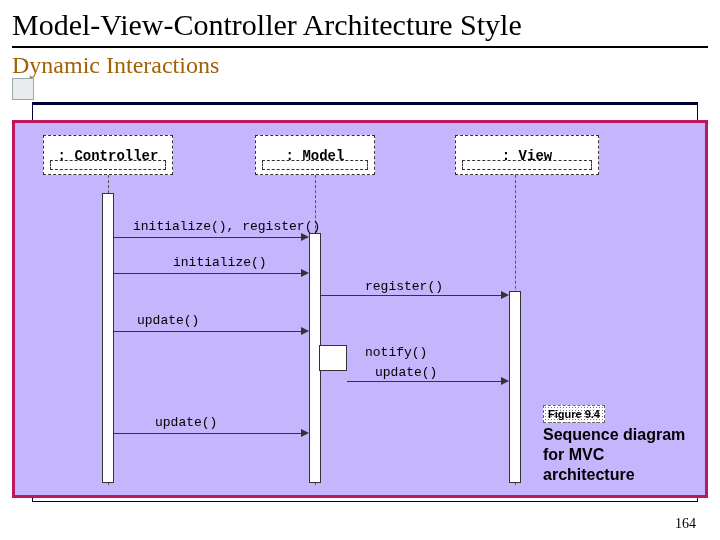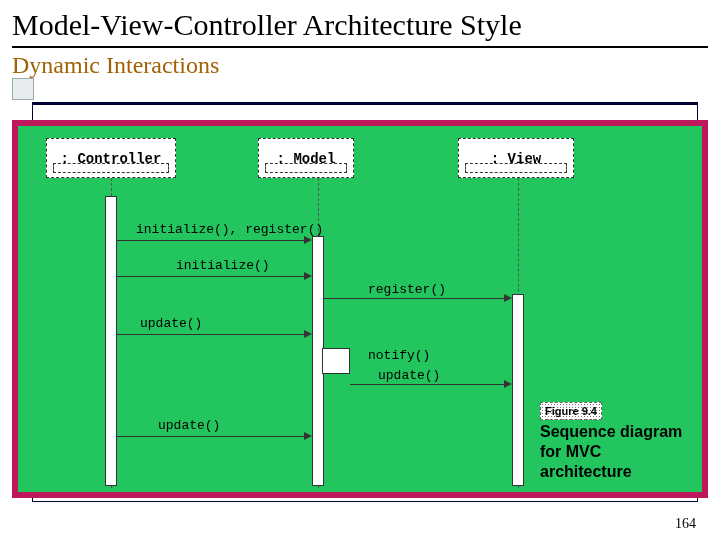--- a/index.html
+++ b/index.html
@@ -45,22 +45,22 @@
     border: 1px solid #000033;
     border-top: 3px solid #000033;
     background: #fff;
   }
   .diagram-box {
     position: absolute;
     left: 12px;
     top: 120px;
     width: 696px;
     height: 378px;
-    background: #22c55e;
-    border: 6px solid #be185d;
+    background: #c4b5fd;
+    border: 3px solid #be185d;
   }
   .participant {
     position: absolute;
     top: 12px;
     height: 40px;
     border: 1px dashed #333;
     background-image: radial-gradient(#555 0.6px, #fff 0.6px);
     background-size: 4px 4px;
     text-align: center;
     font-family: 'Courier New', monospace;
@@ -158,25 +158,25 @@
 <div class="subtitle">Dynamic Interactions</div>
 
 <div class="slide-frame"></div>
 
 <div class="diagram-box">
 
   <div class="participant" style="left:28px; width:130px;">
     <span>: Controller</span>
     <div class="inner-dash"></div>
   </div>
-  <div class="participant" style="left:240px; width:96px;">
+  <div class="participant" style="left:240px; width:120px;">
     <span>: Model</span>
     <div class="inner-dash"></div>
   </div>
-  <div class="participant" style="left:440px; width:116px;">
+  <div class="participant" style="left:440px; width:144px;">
     <span>: View</span>
     <div class="inner-dash"></div>
   </div>
 
   <div class="lifeline" style="left:93px;"></div>
   <div class="lifeline" style="left:300px;"></div>
   <div class="lifeline" style="left:500px;"></div>
 
   <div class="activation" style="left:87px; top:70px; height:290px;"></div>
   <div class="activation" style="left:294px; top:110px; height:250px;"></div>

